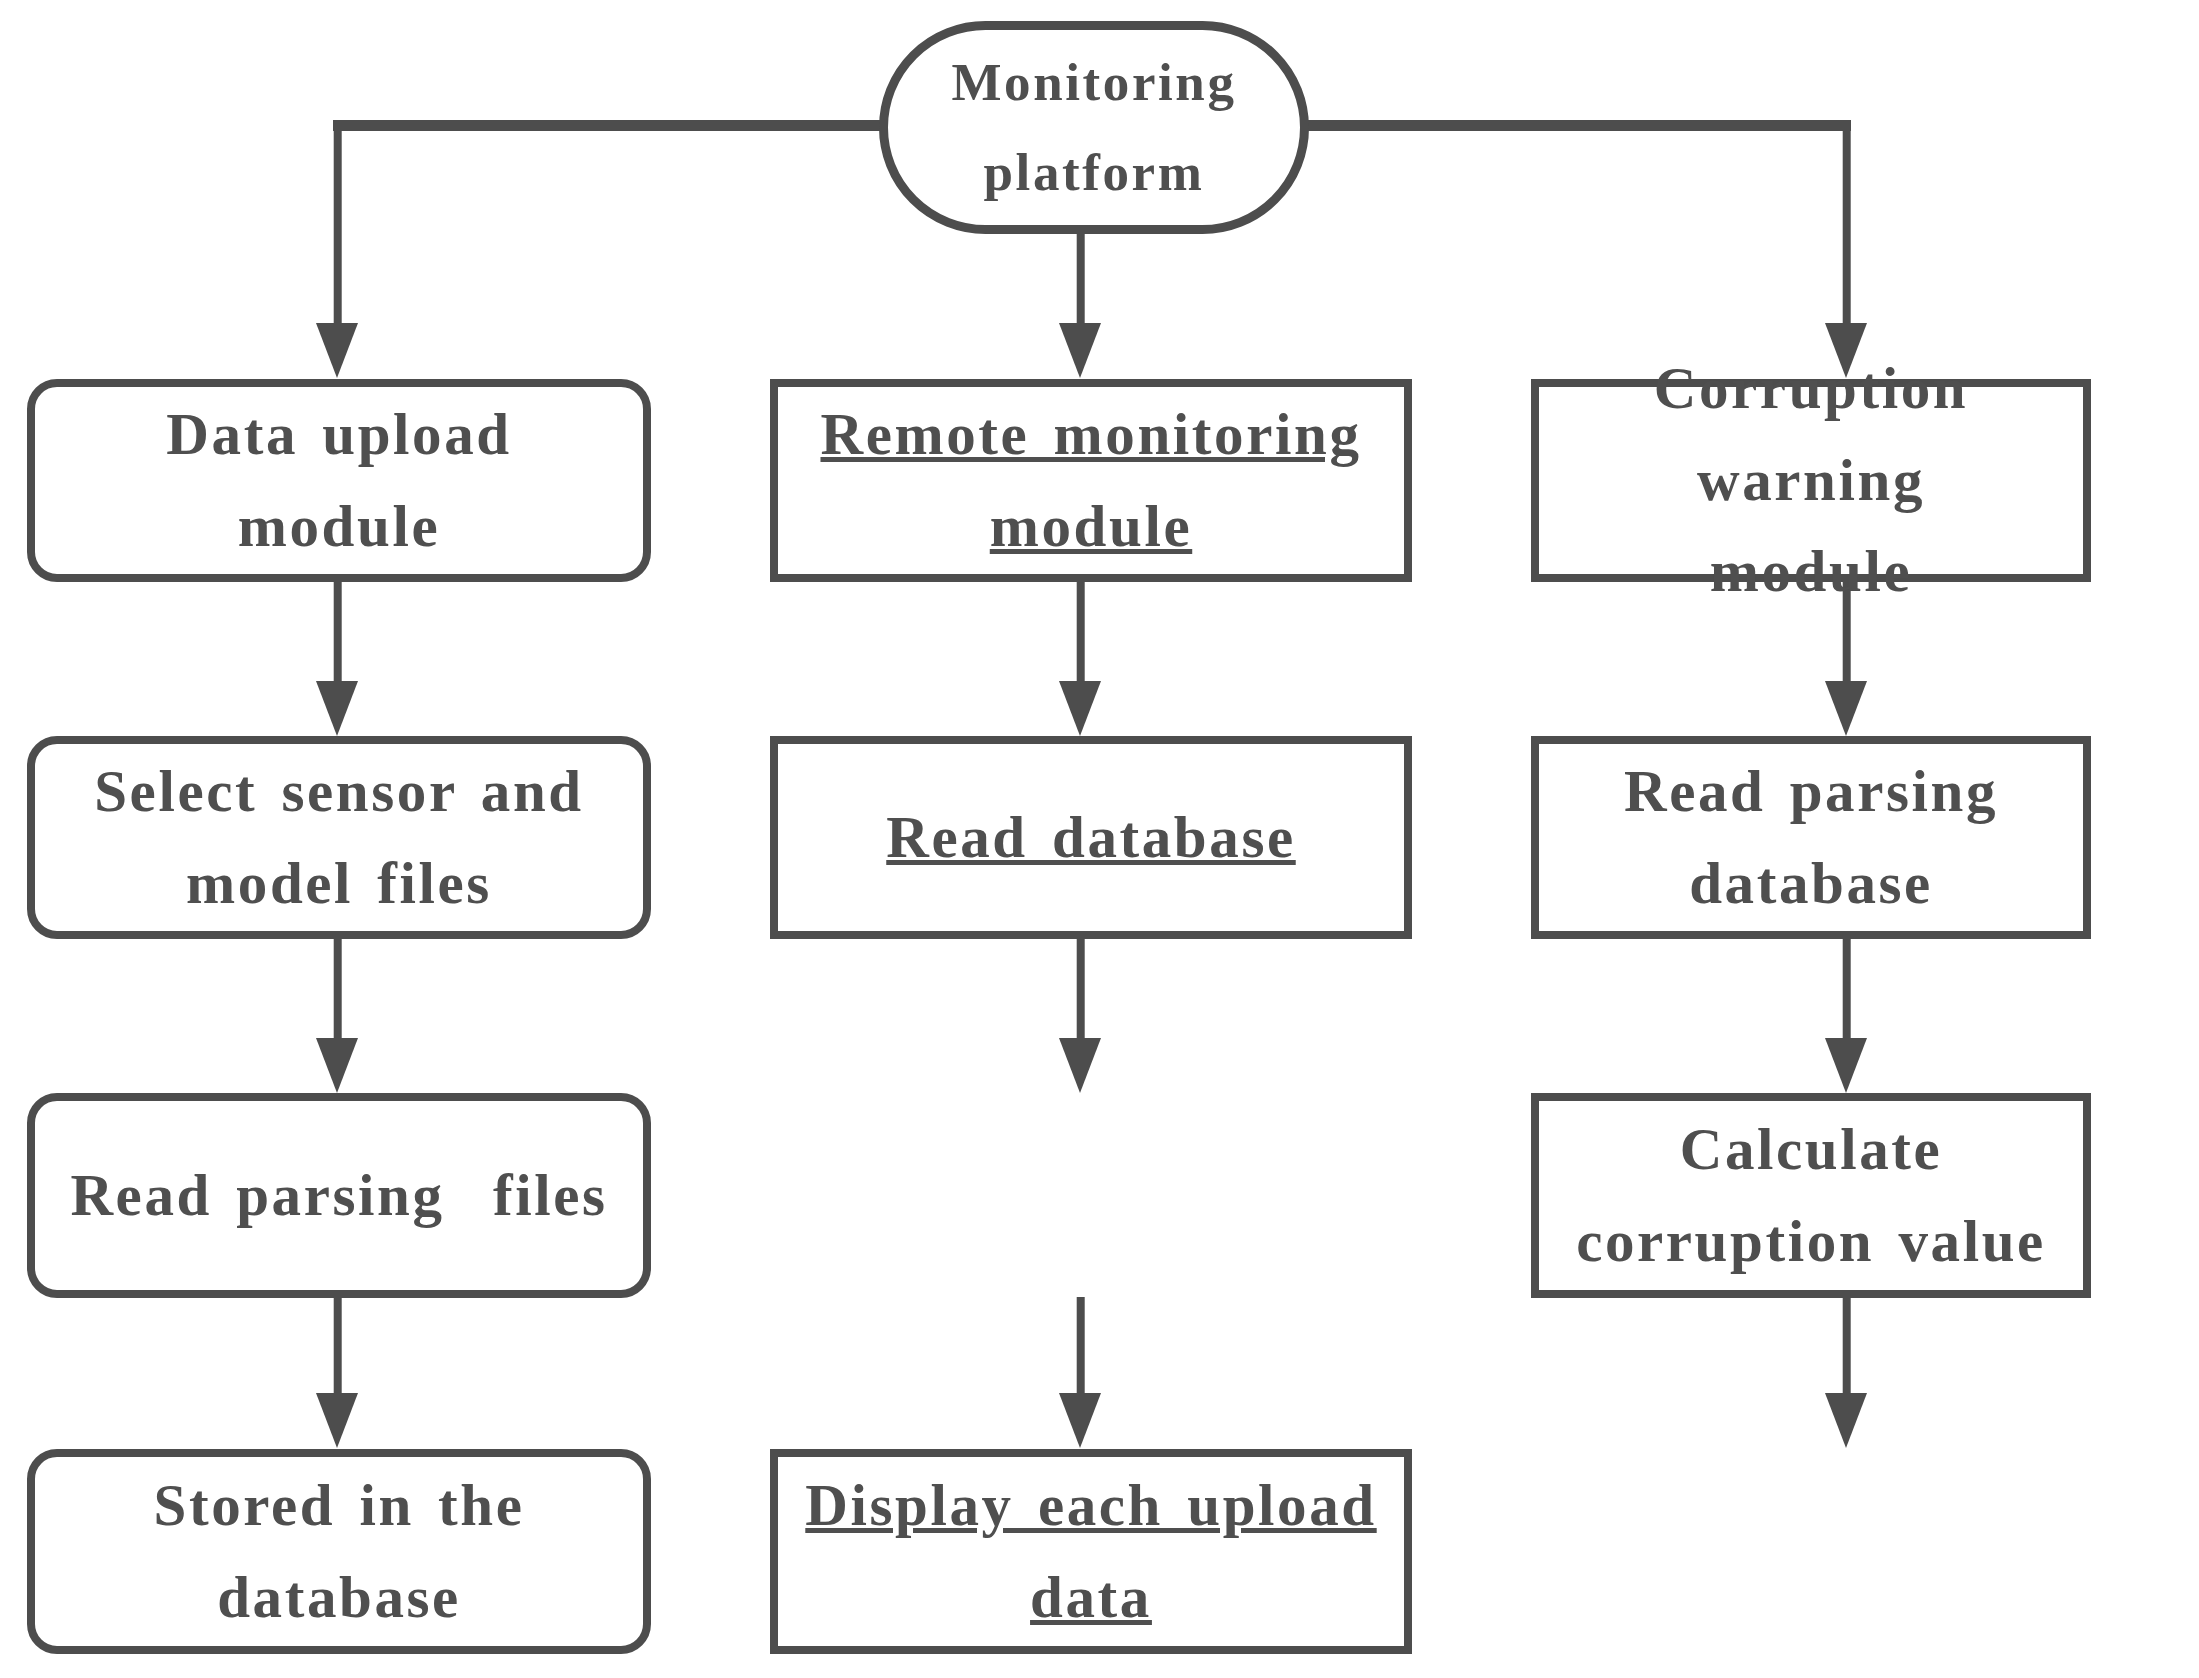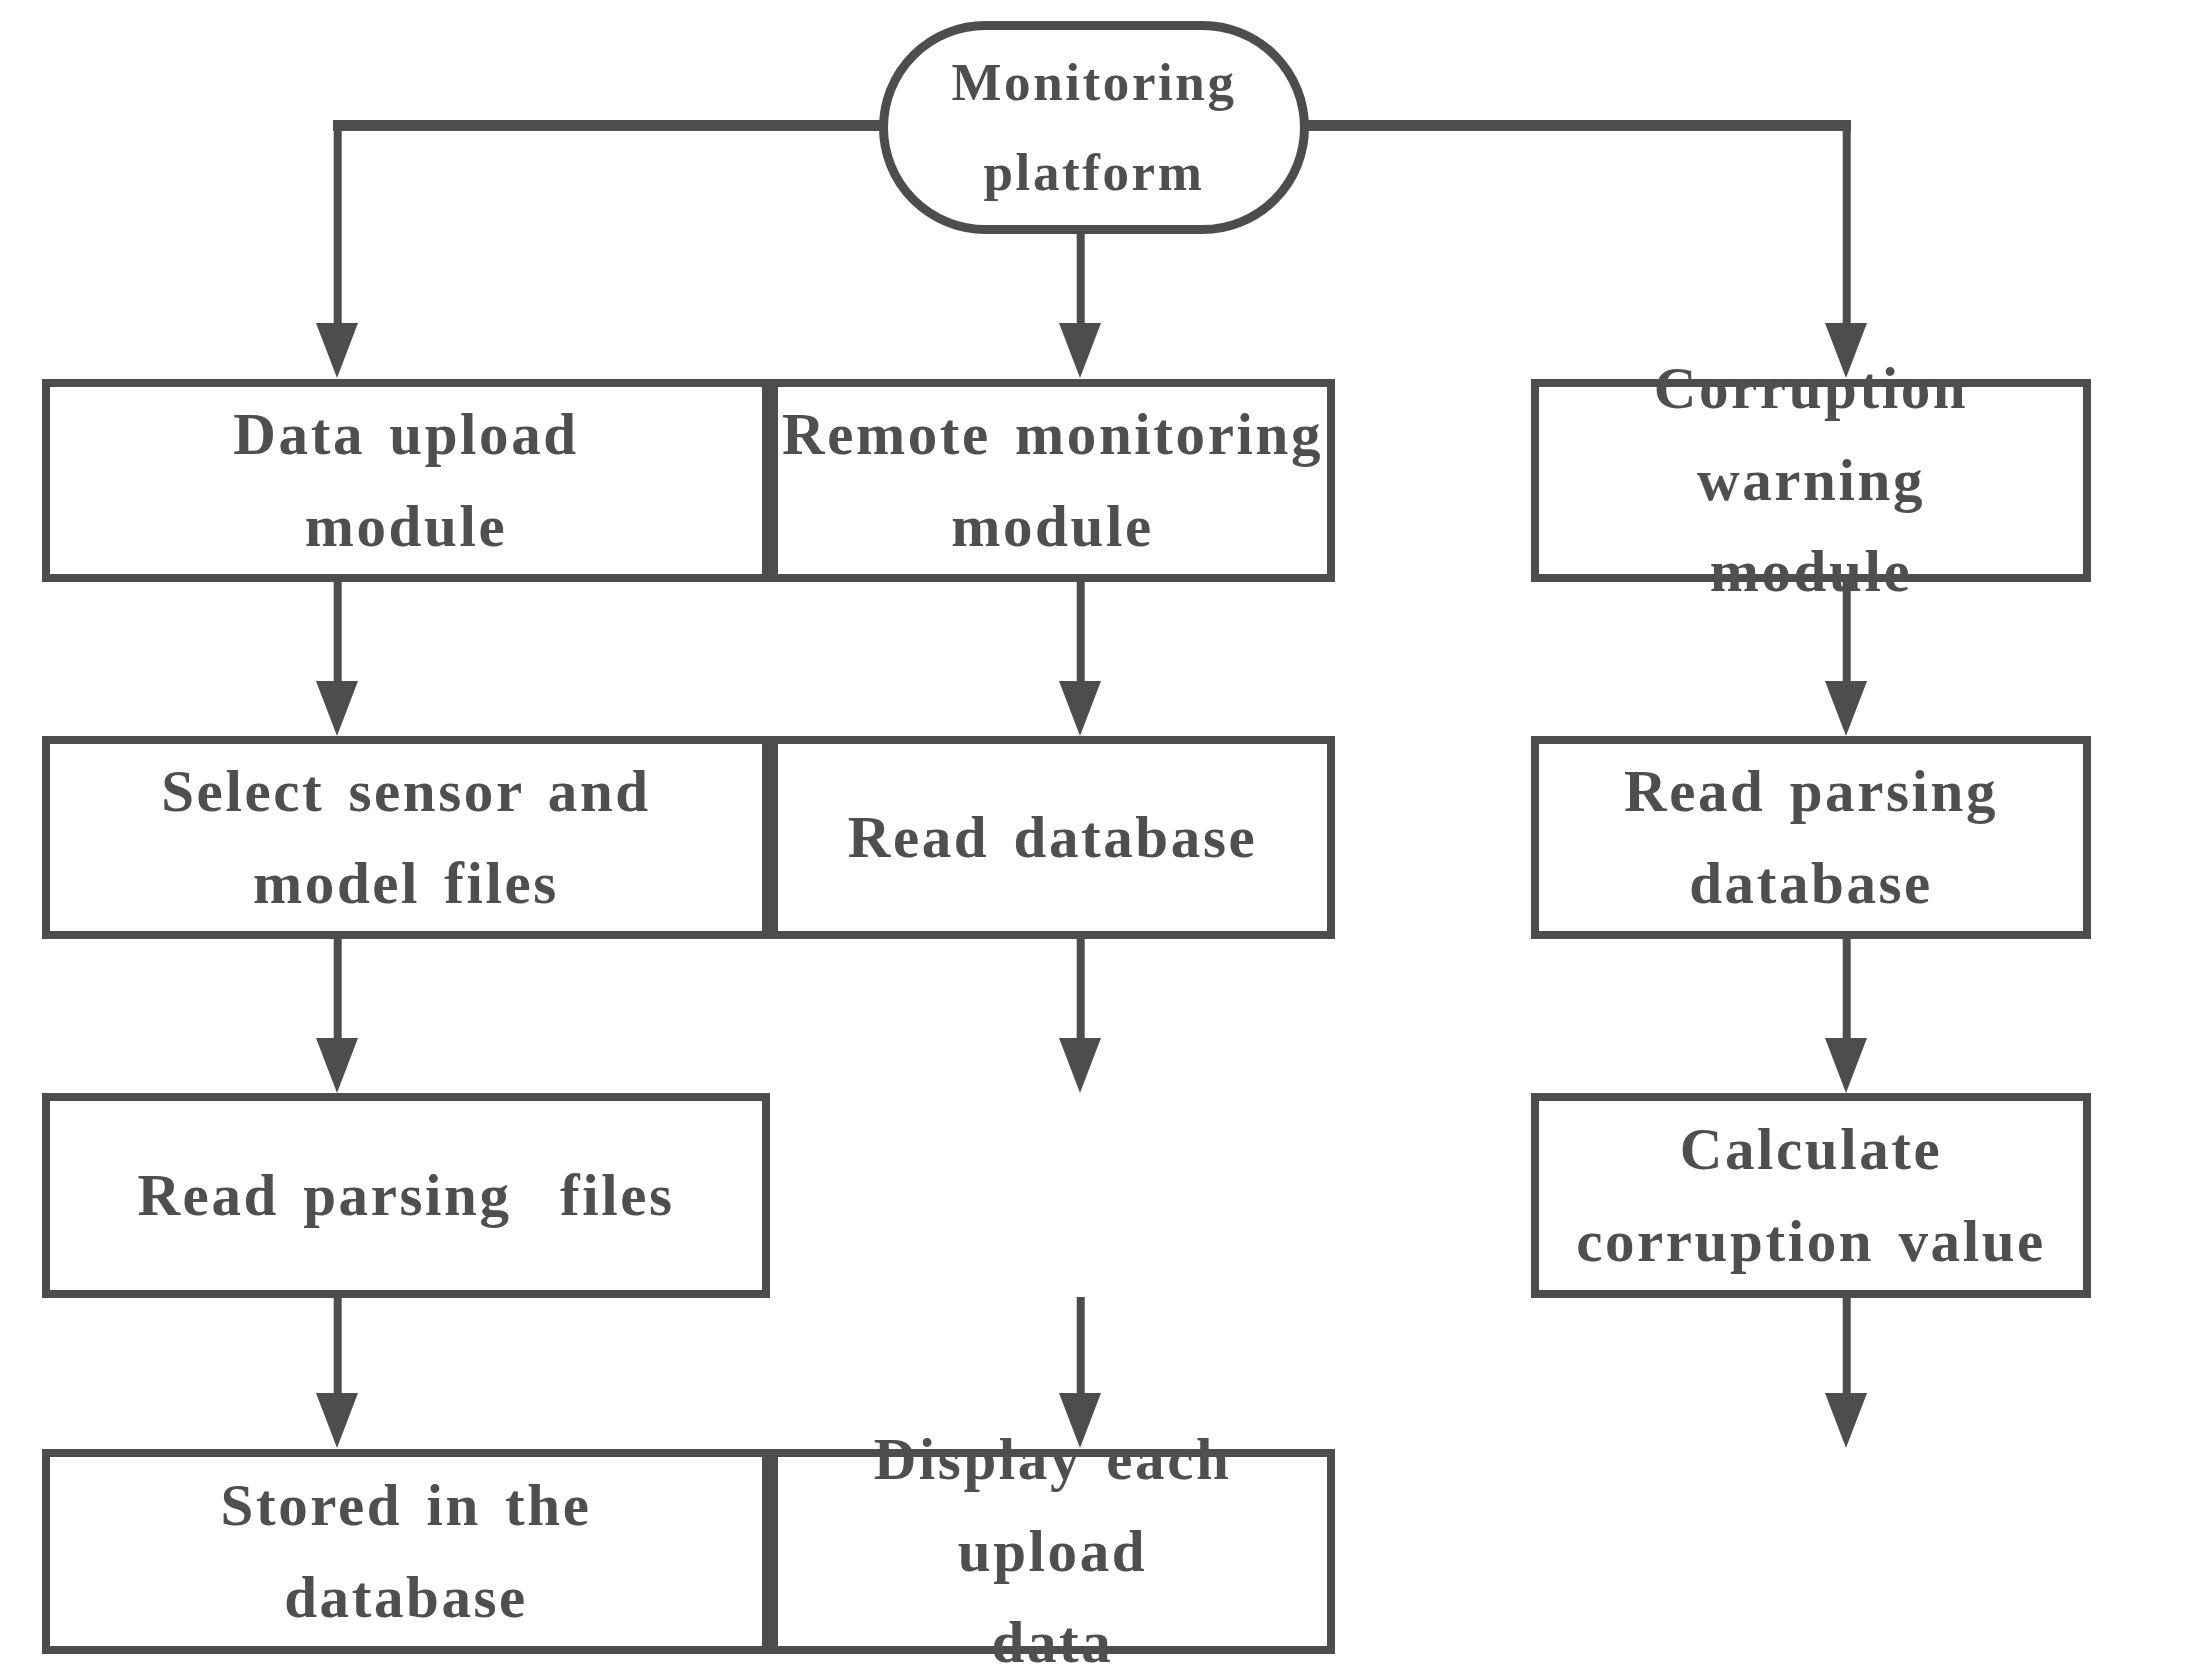--- a/index.html
+++ b/index.html
@@ -35,22 +35,22 @@
   }
   .stadium{
     left:879px;top:20.6px;width:430px;height:213px;
     border-width:9.5px;
     border-radius:107px;
     font-size:53px;
     line-height:1.7;
     z-index:2;
   }
   
-  .c1{left:42px;width:728px;}
-  .c2{left:770px;width:565px;}
+  .c1{left:27px;width:624px;border-radius:30px;}
+  .c2{left:770px;width:642px;text-decoration:underline;}
   .c3{left:1531px;width:560px;}
   .r1{top:379px;height:203px;}
   .r2{top:736px;height:203px;}
   .r3{top:1093px;height:205px;}
   .r4{top:1449px;height:205px;}
   
   .hl{
     position:absolute;top:120px;height:11.2px;
     background:var(--stroke);
     z-index:1;

